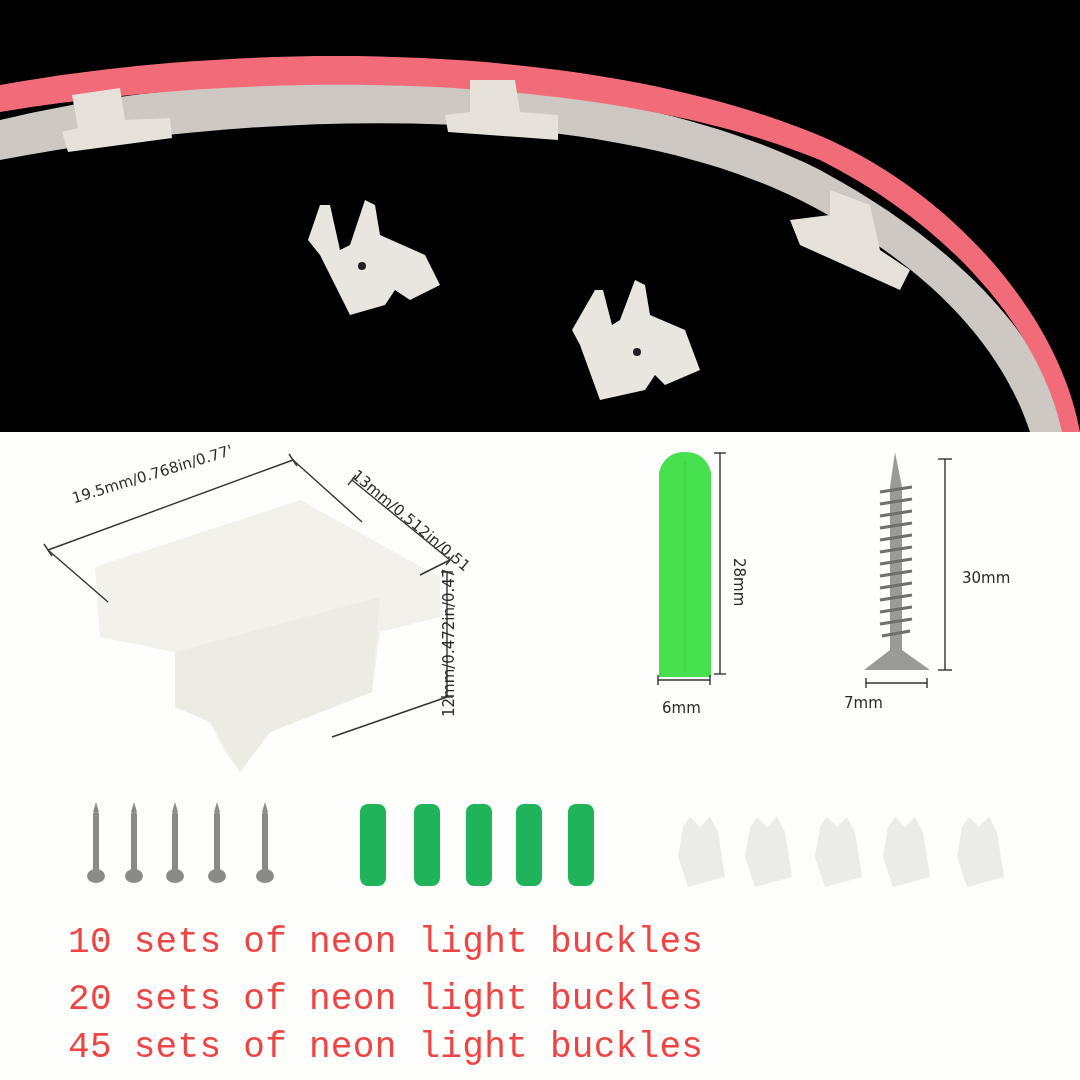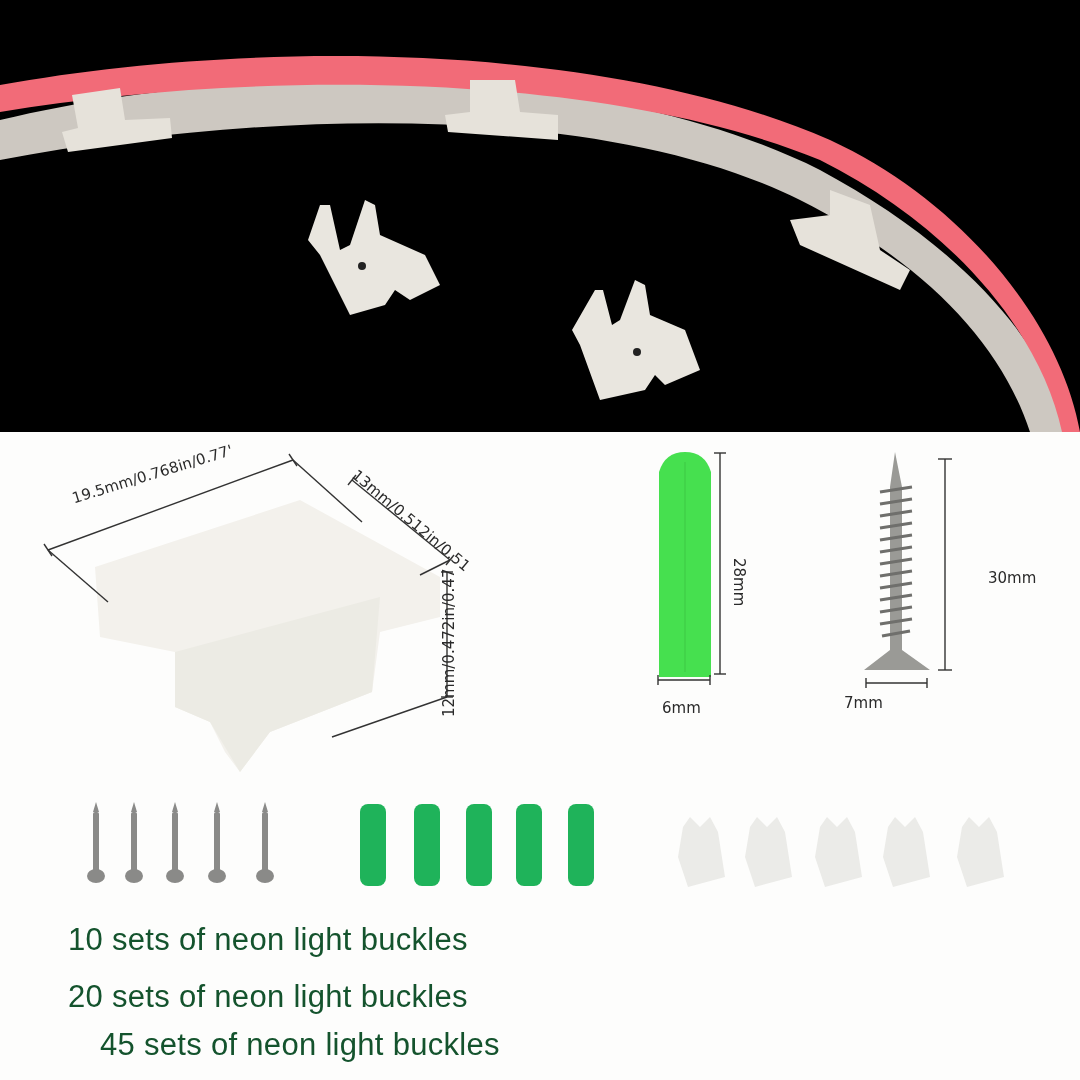--- a/index.html
+++ b/index.html
@@ -1,21 +1,21 @@
 <!DOCTYPE html>
 <html><head>
 <meta charset="utf-8">
 <style>
   html, body { margin: 0; padding: 0; }
   body { width: 1080px; height: 1080px; overflow: hidden; background: #fdfdfc; position: relative; font-family: "DejaVu Sans", sans-serif; }
   .top-photo { position: absolute; left: 0; top: 0; width: 1080px; height: 432px; background: #000; overflow: hidden; }
   .top-photo svg { position: absolute; left: 0; top: 0; }
   .bottom { position: absolute; left: 0; top: 432px; width: 1080px; height: 648px; background: #fdfdfc; }
   .dim-label { position: absolute; color: #2a2a2a; font-size: 15px; white-space: nowrap; font-family: "DejaVu Sans", sans-serif; }
-  .caption { position: absolute; left: 68px; font-size: 31px; color: #14532d; font-family: Liberation Sans, sans-serif; letter-spacing: 0.3px; white-space: nowrap; }
+  .caption { position: absolute; left: 68px; font-size: 36px; color: #ef4444; font-family: Liberation Mono, monospace; letter-spacing: 0.3px; white-space: nowrap; }
 </style>
 </head>
 <body>
 
 <div class="top-photo">
   <svg width="1080" height="432" viewBox="0 0 1080 432">
 
     <path d="M0,120 C250,60 600,60 820,170 C950,240 1040,330 1070,432 L1030,432 C1000,340 920,260 800,200 C600,100 260,110 0,160 Z" fill="#cdc8c1"></path>
 
     <path d="M0,85 C250,40 600,40 830,140 C960,200 1060,320 1080,432 L1062,432 C1040,330 950,225 820,160 C600,70 250,70 0,112 Z" fill="#f26b78"></path>
@@ -133,19 +133,19 @@
       <path d="M888,395 L895,385 L905,395 L915,385 L923,400 L930,445 L893,455 L883,425 Z"></path>
       <path d="M962,395 L969,385 L979,395 L989,385 L997,400 L1004,445 L967,455 L957,425 Z"></path>
     </g>
   </svg>
 
   <span class="dim-label" style="left:70px;top:58px;transform:rotate(-17deg);transform-origin:left top;">19.5mm/0.768in/0.77'</span>
   <span class="dim-label" style="left:360px;top:34px;transform:rotate(40deg);transform-origin:left top;">13mm/0.512in/0.51</span>
   <span class="dim-label" style="left:440px;top:285px;transform:rotate(-90deg);transform-origin:left top;">12mm/0.472in/0.47</span>
   <span class="dim-label" style="left:748px;top:126px;transform:rotate(90deg);transform-origin:left top;">28mm</span>
   <span class="dim-label" style="left:662px;top:267px;">6mm</span>
-  <span class="dim-label" style="left:988px;top:137px;">30mm</span>
+  <span class="dim-label" style="left:962px;top:137px;">30mm</span>
   <span class="dim-label" style="left:844px;top:262px;">7mm</span>
 
   <div class="caption" style="top:490px;">10 sets of neon light buckles</div>
   <div class="caption" style="top:547px;text-align:right;">20 sets of neon light buckles</div>
-  <div class="caption" style="top:595px;margin-left:32px;">45 sets of neon light buckles</div>
+  <div class="caption" style="top:595px;">45 sets of neon light buckles</div>
 </div>
 
 </body></html>

